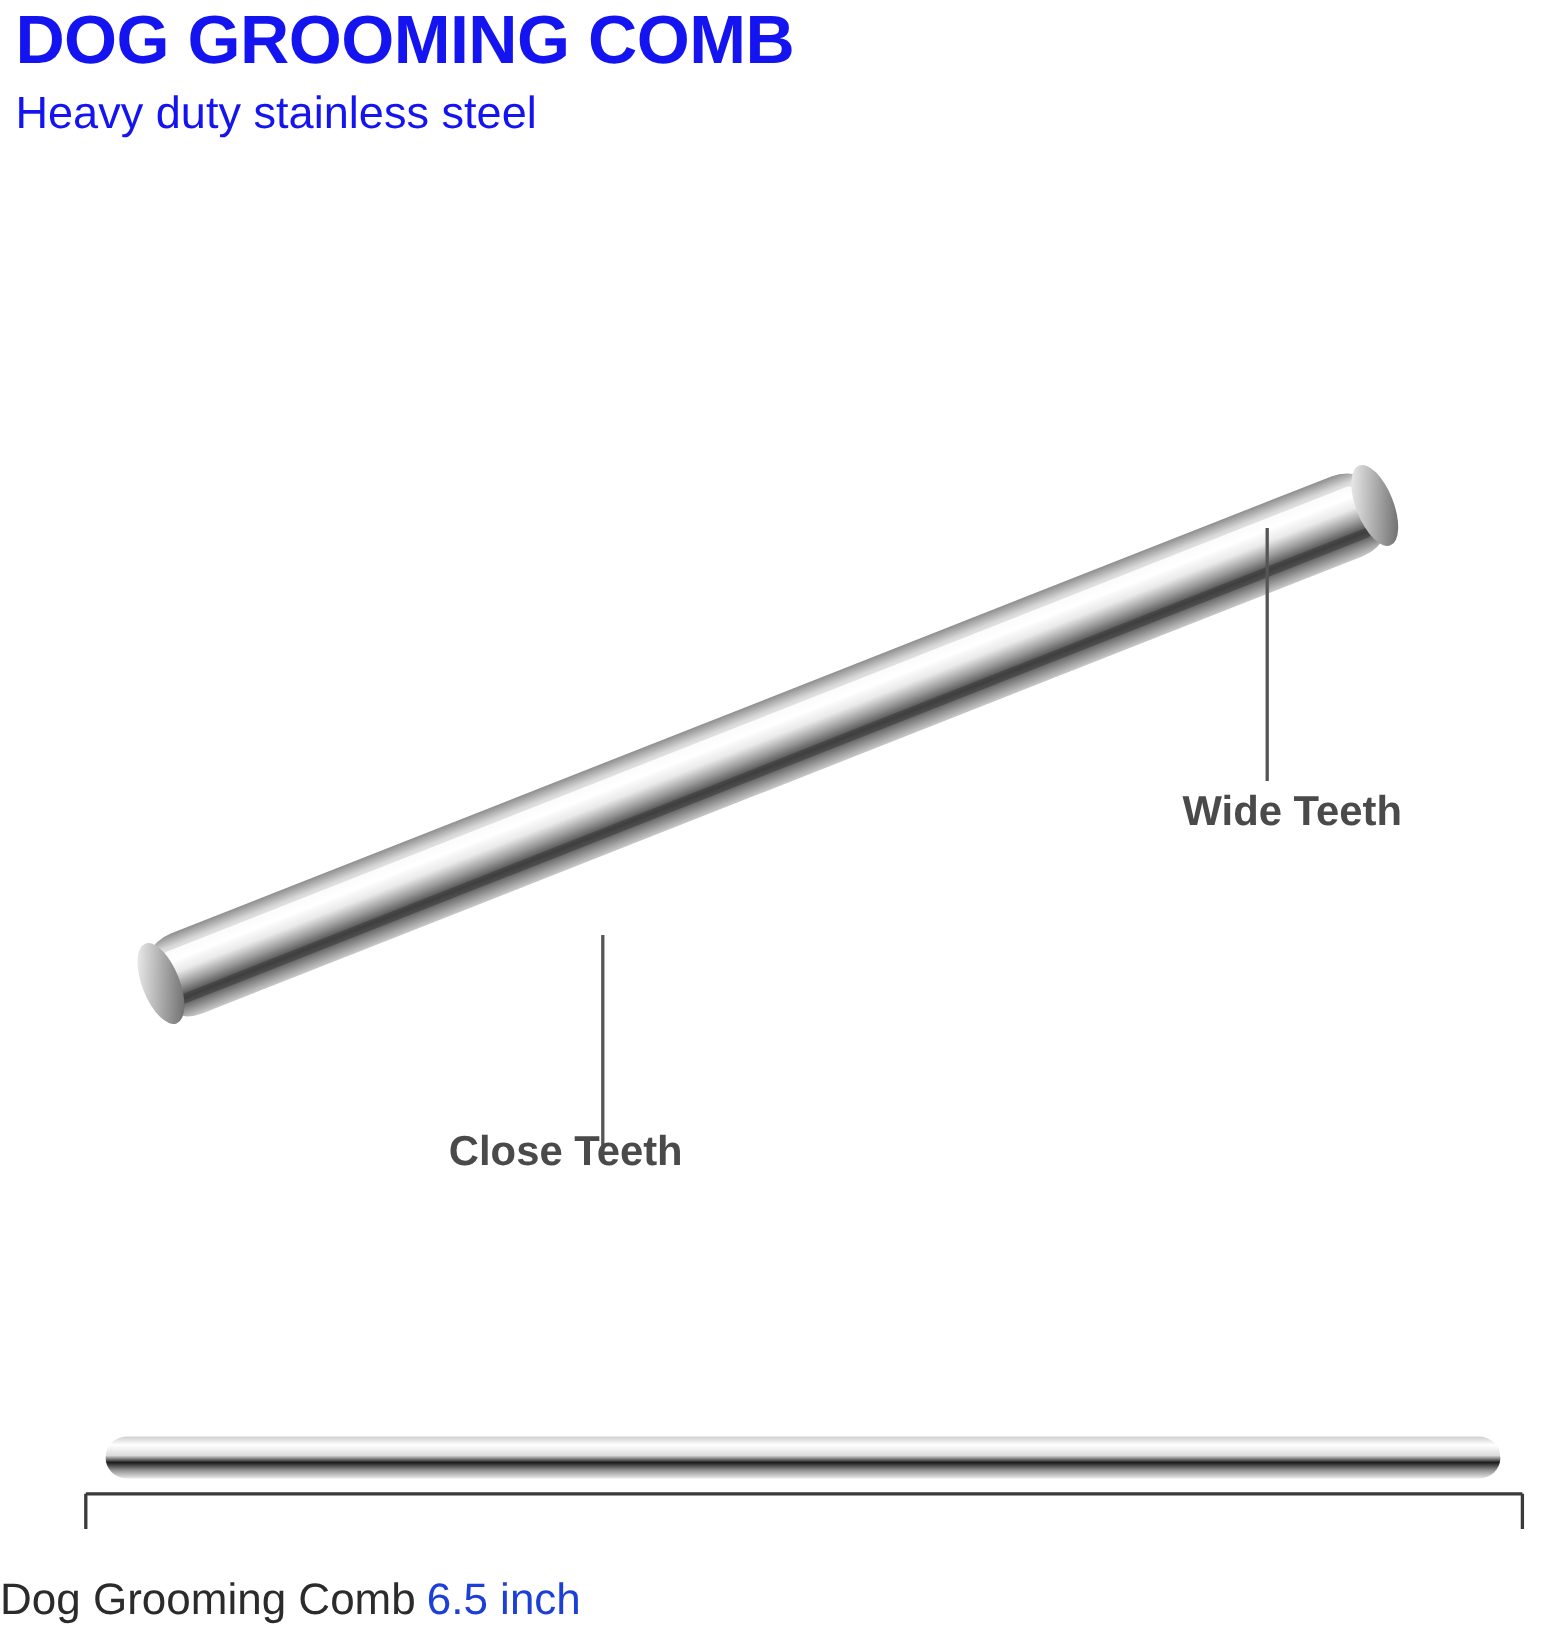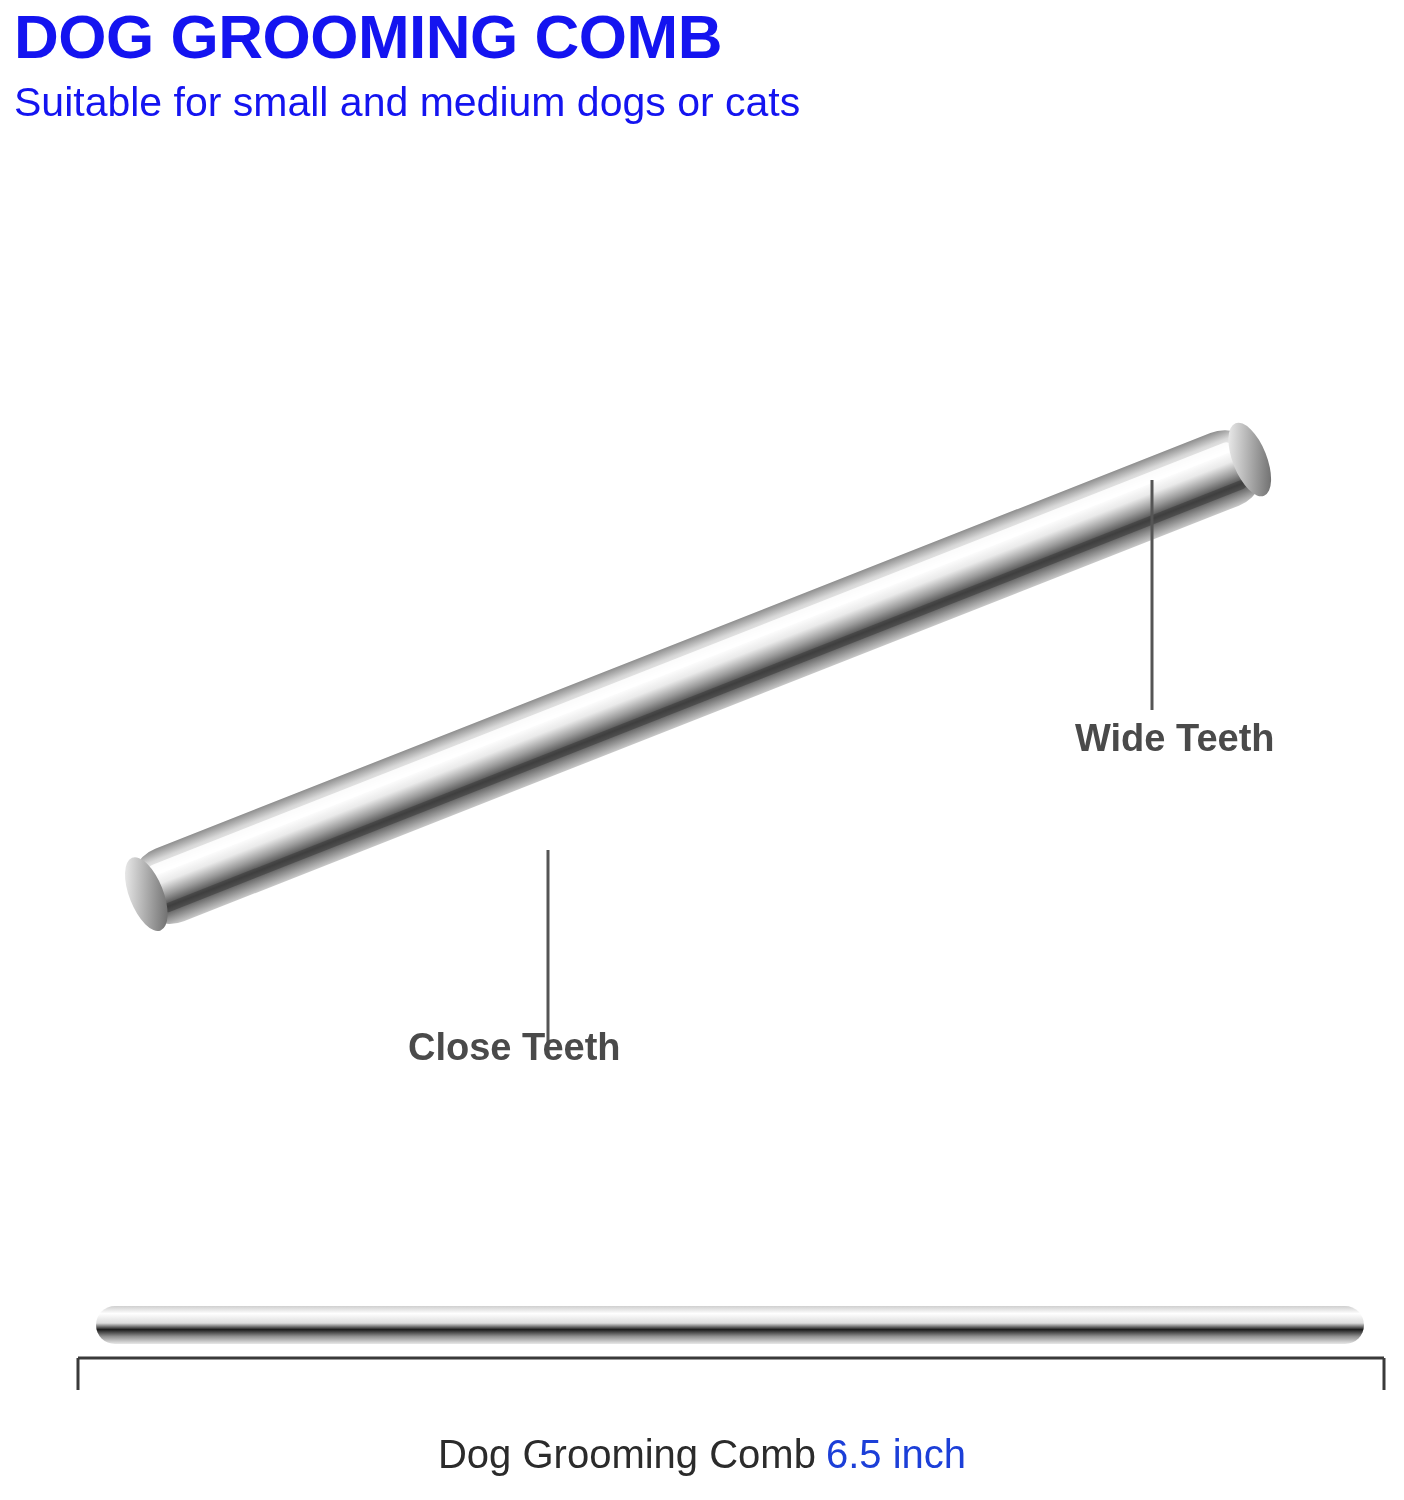--- a/index.html
+++ b/index.html
@@ -78,36 +78,35 @@
     width: 1404px;
     height: 290px;
   }
 
   
   #measure-caption {
     position: absolute;
     left: 0;
     top: 1432px;
     width: 1404px;
-    text-align: center;
     font-size: 40px;
     color: #2b2b2b;
     white-space: nowrap;
   }
   #measure-caption .size-value {
     color: #1c3fd8;
     margin-left: 10px;
   }
 </style>
 </head>
 <body>
 
 <div id="header-block">
   <h1 id="main-title">DOG GROOMING COMB</h1>
-  <p class="subtitle">Suitable for small and medium dogs or cats</p>
+  <p class="subtitle">Heavy duty stainless steel</p>
 </div>
 
 <div id="comb-photo">
   <svg width="1404" height="930" viewBox="0 0 1404 930" xmlns="http://www.w3.org/2000/svg">
     <defs>
       <linearGradient id="barGrad" x1="0" y1="0" x2="0" y2="1">
         <stop offset="0%" stop-color="#8e8e8e"></stop>
         <stop offset="14%" stop-color="#d8d8d8"></stop>
         <stop offset="30%" stop-color="#ffffff"></stop>
         <stop offset="44%" stop-color="#eaeaea"></stop>

